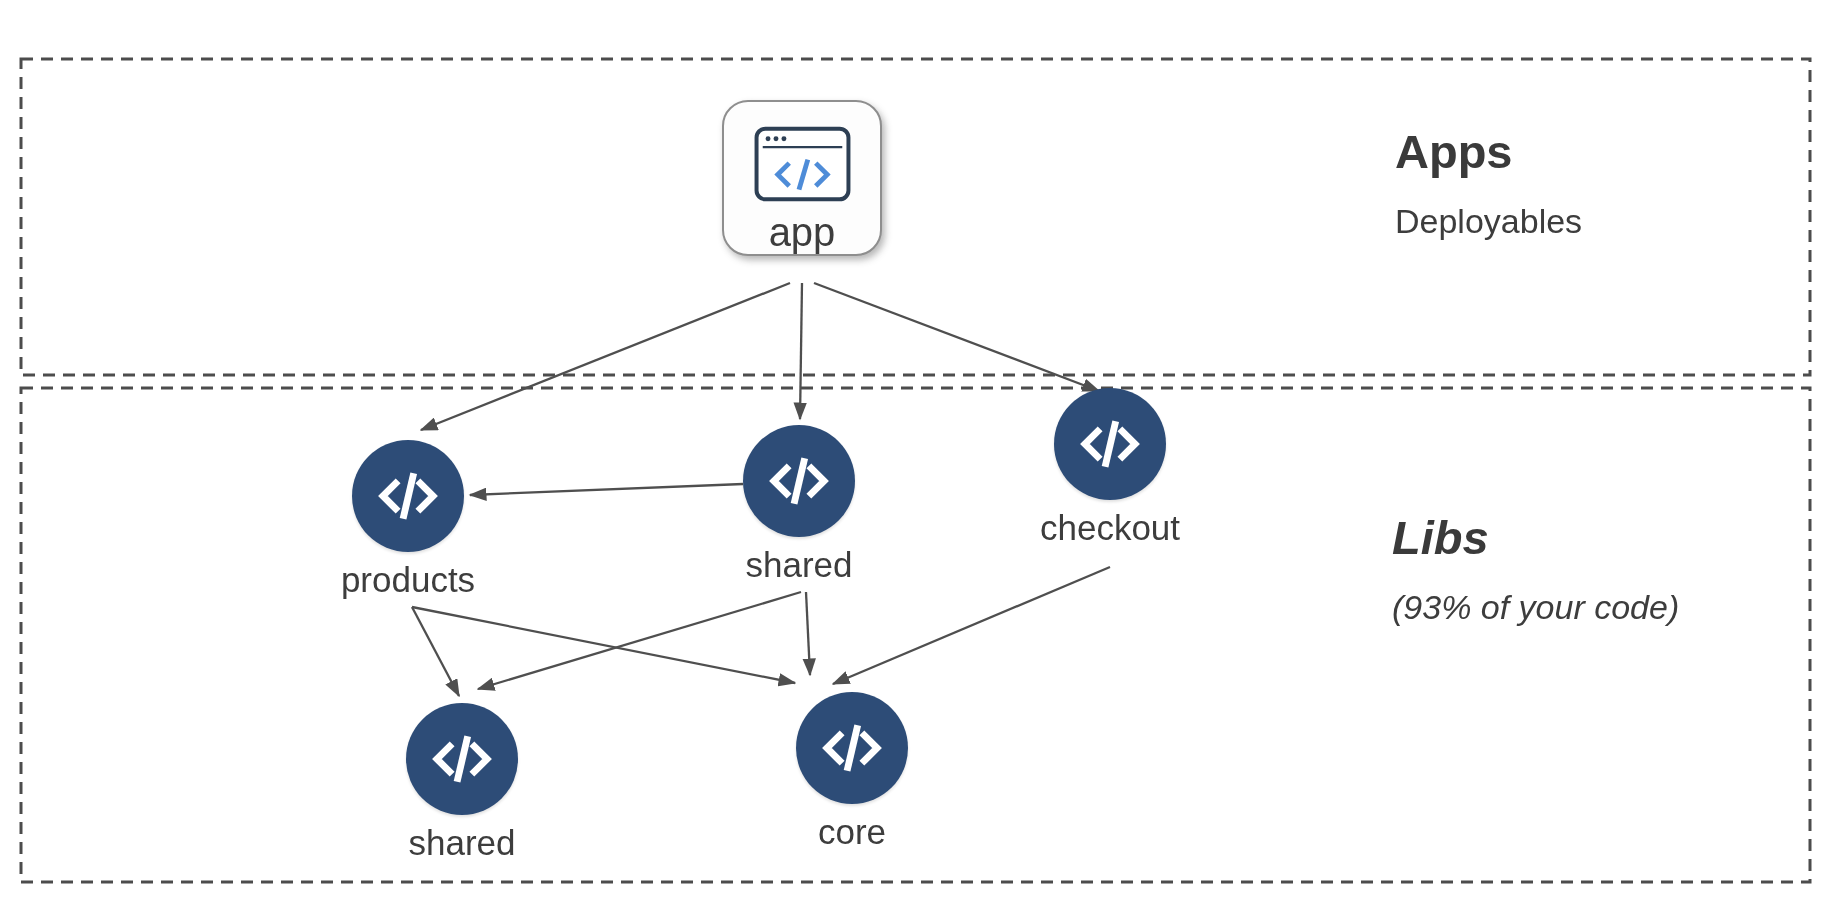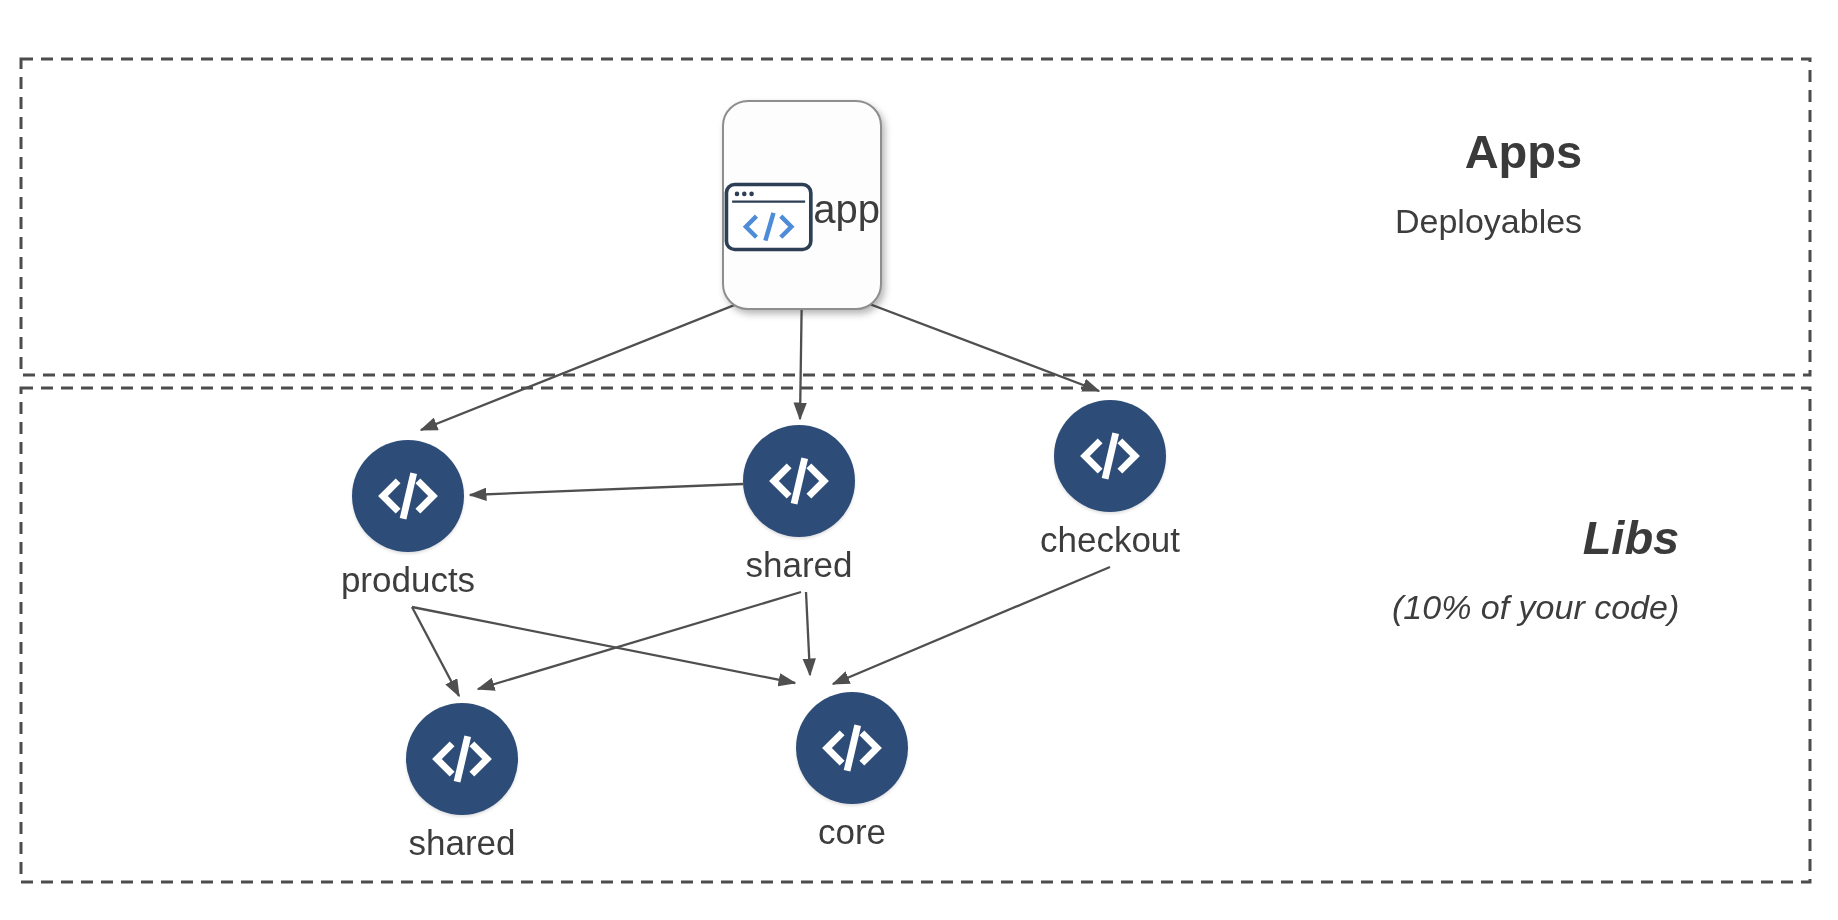--- a/index.html
+++ b/index.html
@@ -11,27 +11,27 @@
     overflow: hidden;
     font-family: "Liberation Sans", "DejaVu Sans", sans-serif;
     color: var(--text, #3d3d3d);
   }
   #svg-layer { position: absolute; left: 0; top: 0; }
 
   
   .app-card {
     position: absolute;
     width: 160px;
-    height: 210px;
+    height: 156px;
     background: #fdfdfd;
     border: 2px solid var(--card-border, #8e8e8e);
     border-radius: 26px;
     box-shadow: 3px 4px 7px rgba(50,50,50,0.35);
     display: flex;
-    flex-direction: row;
+    flex-direction: column;
     align-items: center;
     box-sizing: border-box;
   }
   .browser-icon { margin-top: 24px; }
   .app-label {
     margin-top: 8px;
     font-size: 40px;
     line-height: 1.1;
     color: var(--text, #3d3d3d);
   }
@@ -53,21 +53,21 @@
     position: absolute;
     top: 120px;
     left: 50%;
     transform: translateX(-50%);
     white-space: nowrap;
     font-size: 35px;
     color: var(--text, #3d3d3d);
   }
 
   
-  .section-label { position: absolute; text-align: right; }
+  .section-label { position: absolute; }
   .section-label.apps { left: 1395px; top: 124px; }
   .section-label.libs { left: 1392px; top: 510px; font-style: italic; }
   .sec-title {
     font-size: 47px;
     font-weight: 700;
     line-height: 1.2;
     color: #3a3a3a;
   }
   .sec-sub {
     margin-top: 20px;
@@ -131,21 +131,21 @@
       <div class="lib-node" style="left: 743px; top: 425px;">
     <div class="node-circle">
       <svg viewBox="0 0 100 100" fill="none" stroke="#ffffff" stroke-width="9" stroke-linecap="butt" stroke-linejoin="miter">
         <polyline points="37,30 17,50 37,70"></polyline>
         <line x1="57.5" y1="20" x2="43.5" y2="80"></line>
         <polyline points="63,30 83,50 63,70"></polyline>
       </svg>
     </div>
     <div class="node-label">shared</div>
   </div>
-      <div class="lib-node" style="left: 1054px; top: 400px;">
+      <div class="lib-node" style="left: 1054px; top: 388px;">
     <div class="node-circle">
       <svg viewBox="0 0 100 100" fill="none" stroke="#ffffff" stroke-width="9" stroke-linecap="butt" stroke-linejoin="miter">
         <polyline points="37,30 17,50 37,70"></polyline>
         <line x1="57.5" y1="20" x2="43.5" y2="80"></line>
         <polyline points="63,30 83,50 63,70"></polyline>
       </svg>
     </div>
     <div class="node-label">checkout</div>
   </div>
       <div class="lib-node" style="left: 406px; top: 703px;">
@@ -169,16 +169,16 @@
     <div class="node-label">core</div>
   </div>
     </div>
 
   <div class="section-label apps">
     <div class="sec-title">Apps</div>
     <div class="sec-sub">Deployables</div>
   </div>
   <div class="section-label libs">
     <div class="sec-title">Libs</div>
-    <div class="sec-sub">(10% of your code)</div>
+    <div class="sec-sub">(93% of your code)</div>
   </div>
 
 </div>
 
 </body></html>

